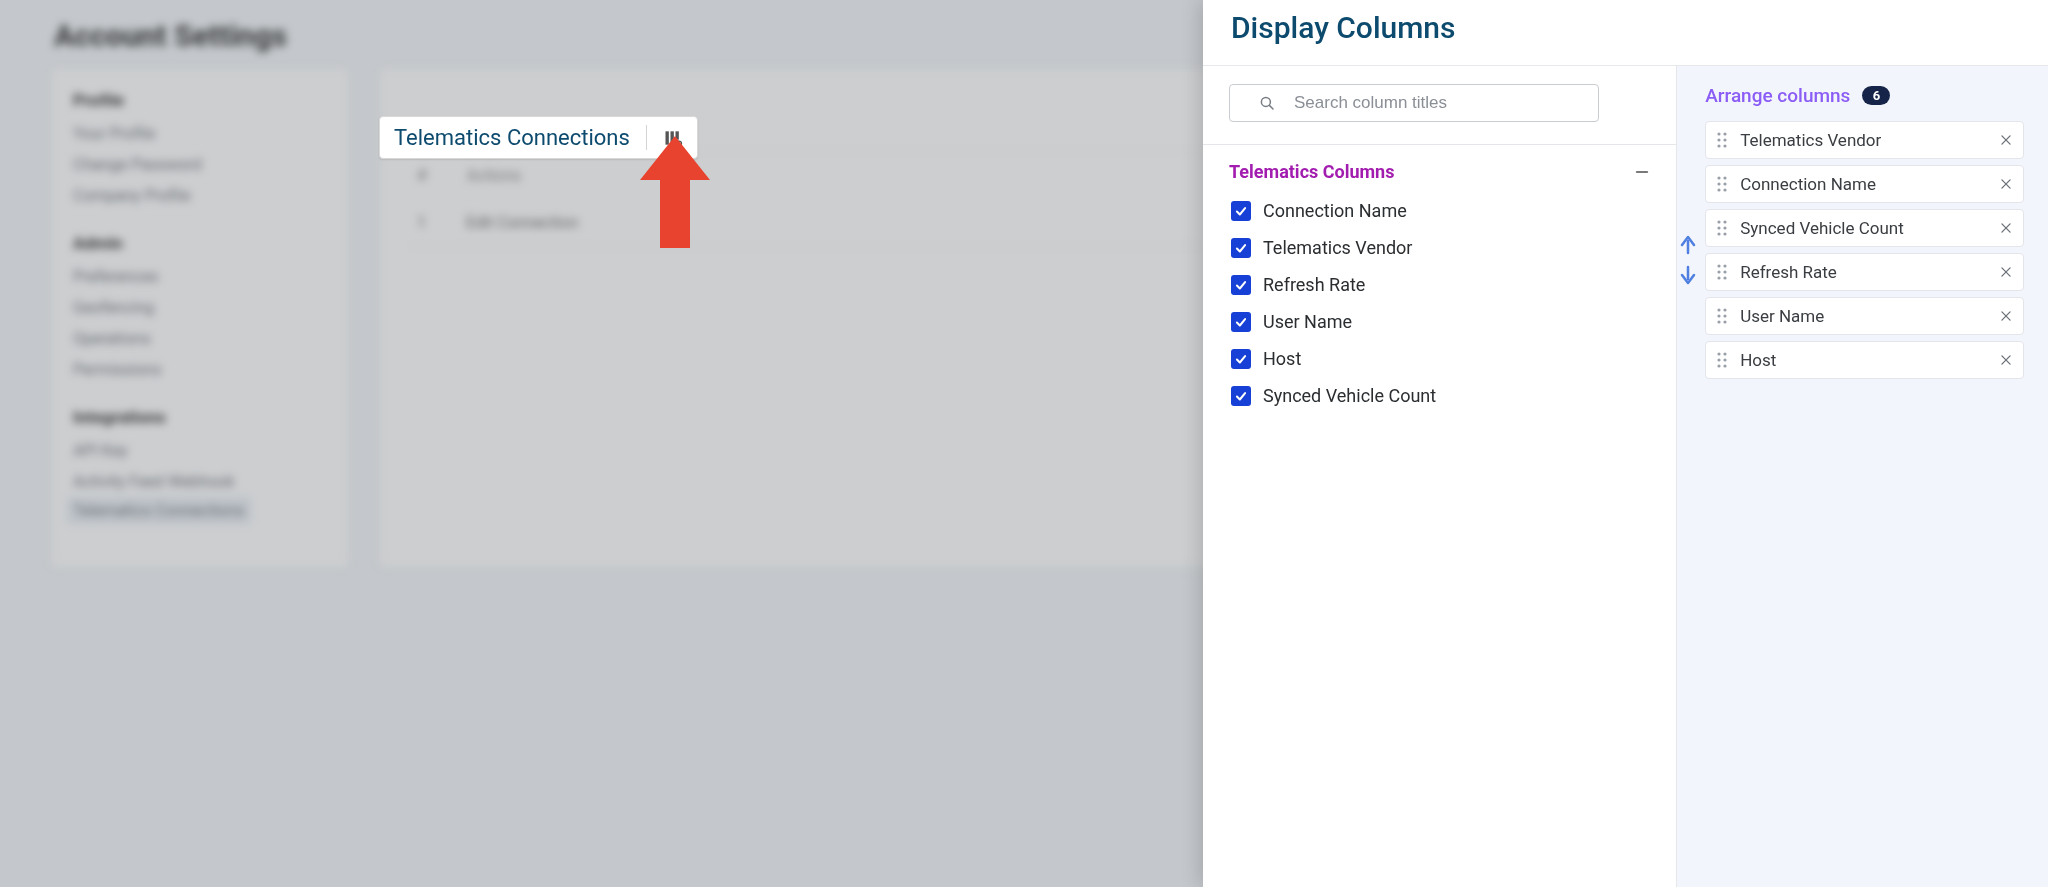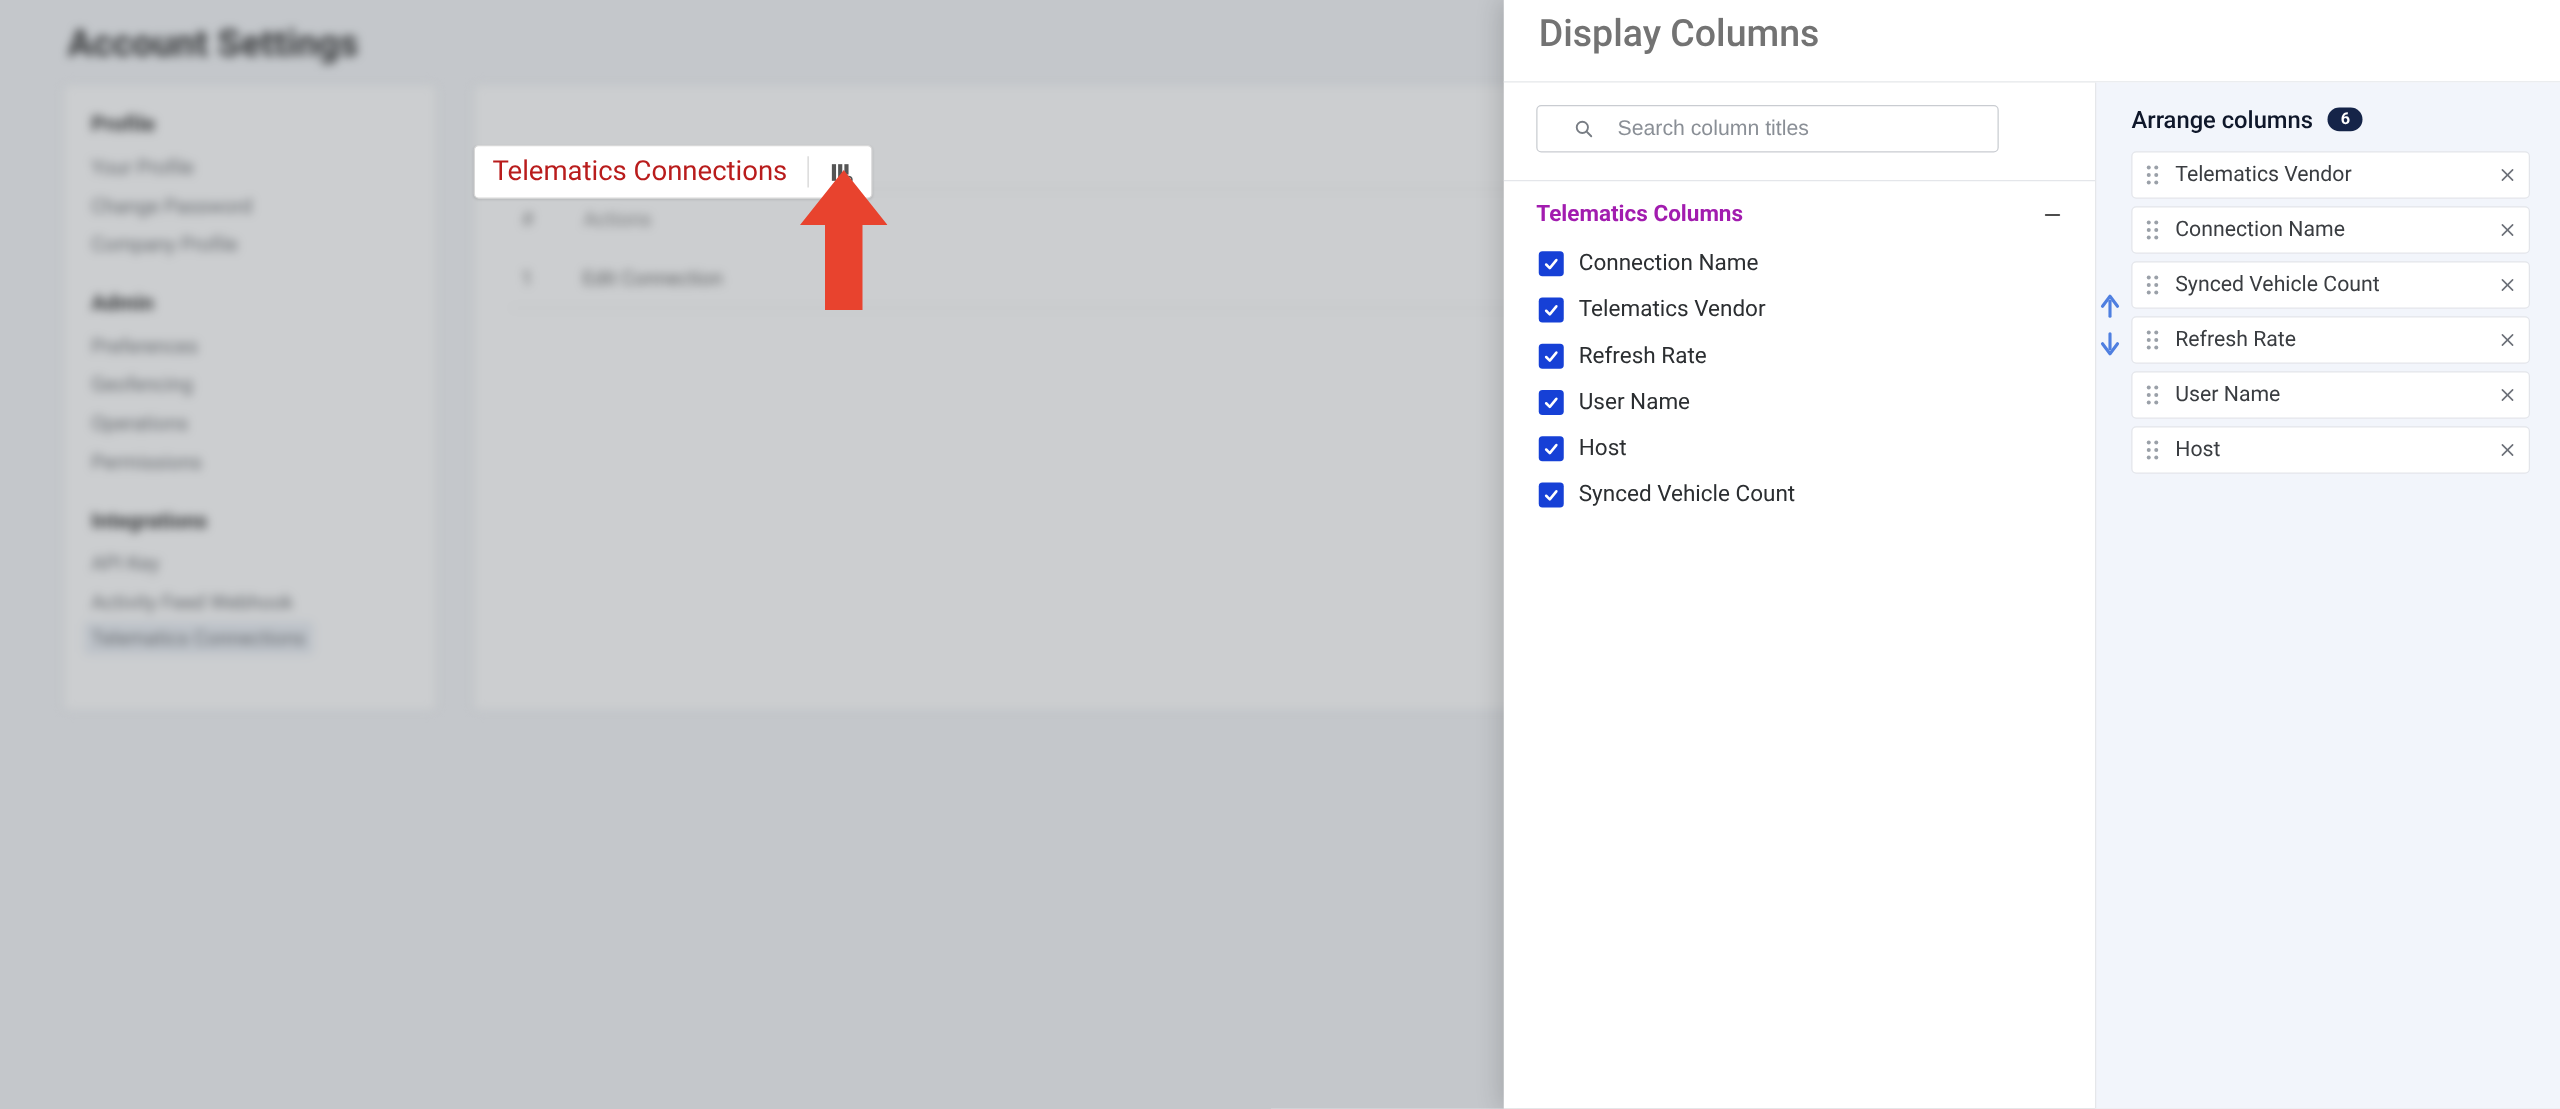--- a/index.html
+++ b/index.html
@@ -91,21 +91,21 @@
     top: 116px;
     left: 379px;
     background: #fff;
     border: 1px solid #d8d8d8;
     border-radius: 4px;
     padding: 8px 14px;
     display: flex;
     align-items: center;
     gap: 14px;
     font-size: 22px;
-    color: #b91c1c;
+    color: #0c4a6e;
     box-shadow: 0 1px 2px rgba(0,0,0,0.1);
     z-index: 5;
   }
   .chip-divider {
     width: 1px;
     align-self: stretch;
     background: #d4d4d4;
     margin: 0 2px;
   }
   .chip-icon {
@@ -135,21 +135,21 @@
     display: flex;
     flex-direction: column;
   }
   .drawer-head {
     padding: 10px 28px 20px;
     border-bottom: 1px solid #e5e7ea;
   }
   .drawer-title {
     font-size: 30px;
     font-weight: 500;
-    color: #737373;
+    color: #0c4a6e;
   }
   .drawer-body {
     flex: 1;
     display: flex;
     min-height: 0;
   }
   .col-left {
     width: 56%;
     padding: 18px 26px;
     overflow: auto;
@@ -238,21 +238,21 @@
 
   .arrange-head {
     display:flex;
     align-items:center;
     gap: 12px;
     margin-bottom: 14px;
   }
   .arrange-head h3 {
     font-size: 19px;
     font-weight: 500;
-    color: #0f172a;
+    color: #8b5cf6;
   }
   .count-pill {
     background: #17203f;
     background: #1c2742;
     background: #1d2842;
     color: #fff;
     border-radius: 999px;
     font-size: 13px;
     font-weight: 700;
     padding: 2px 10px;

